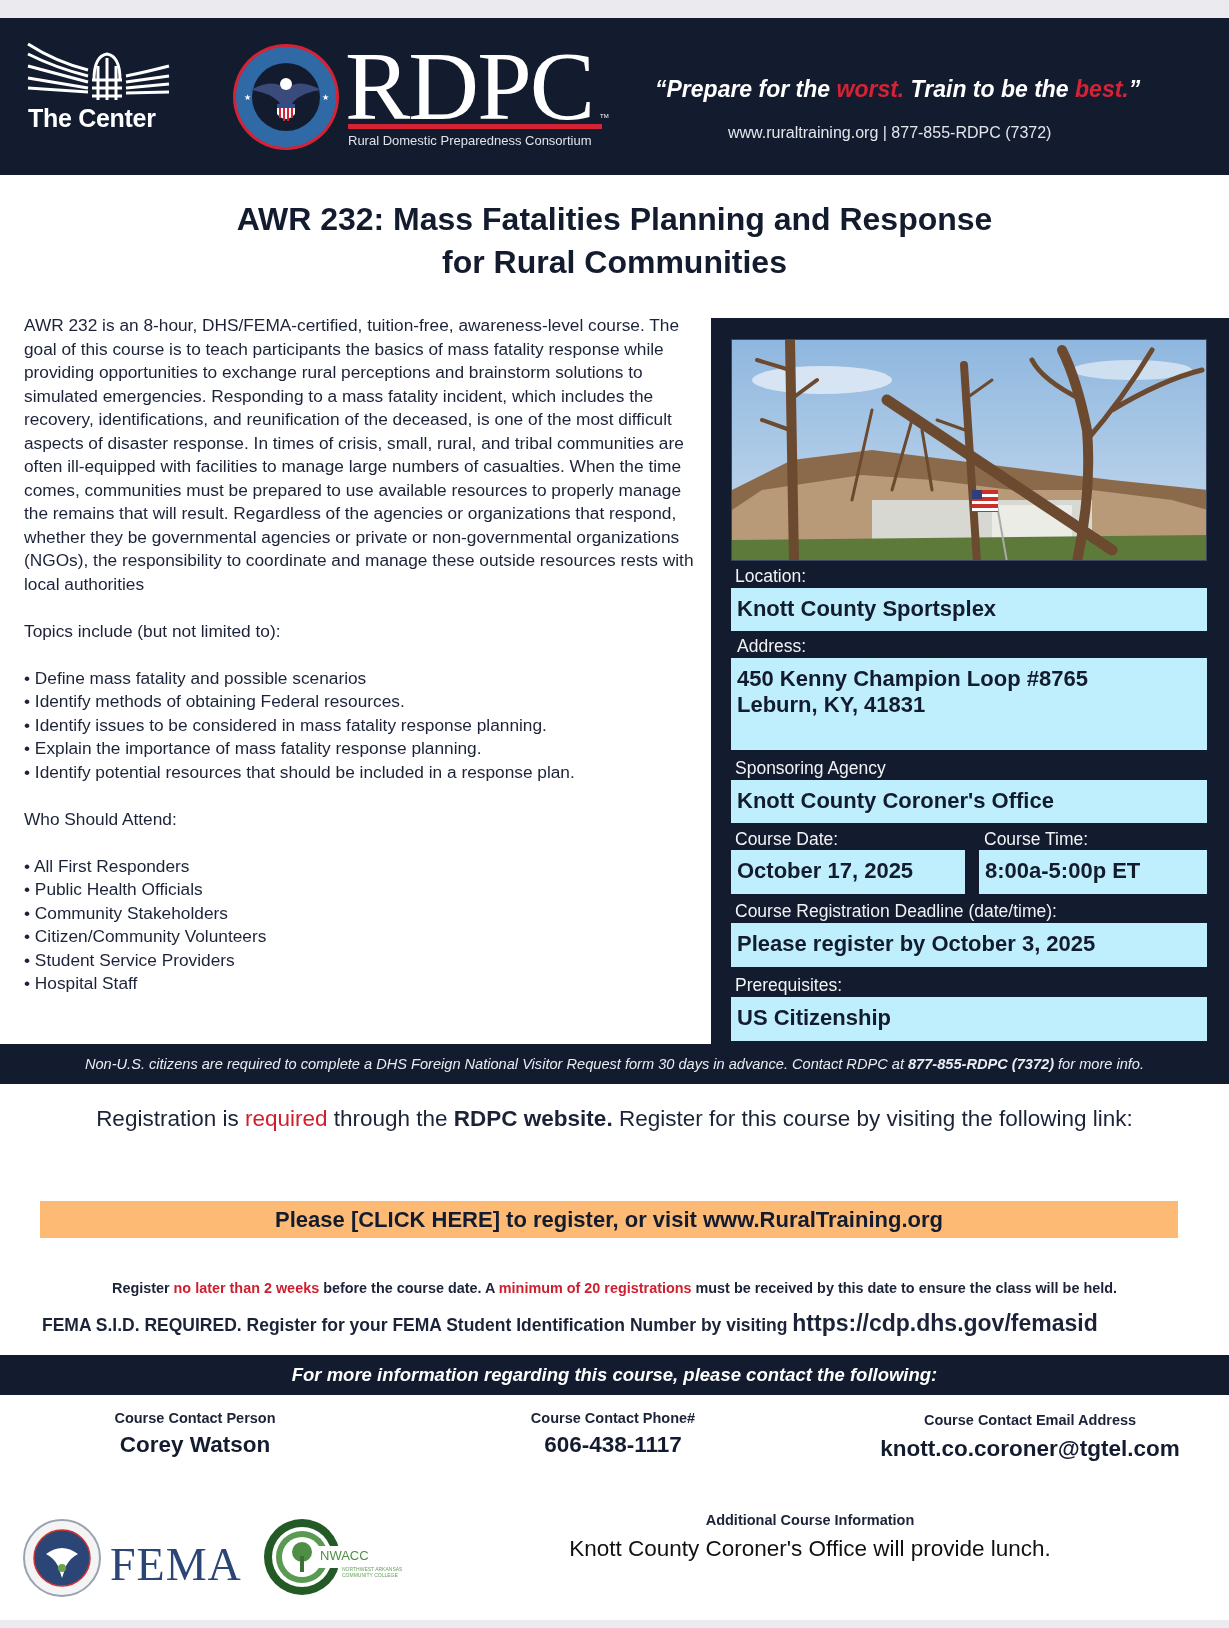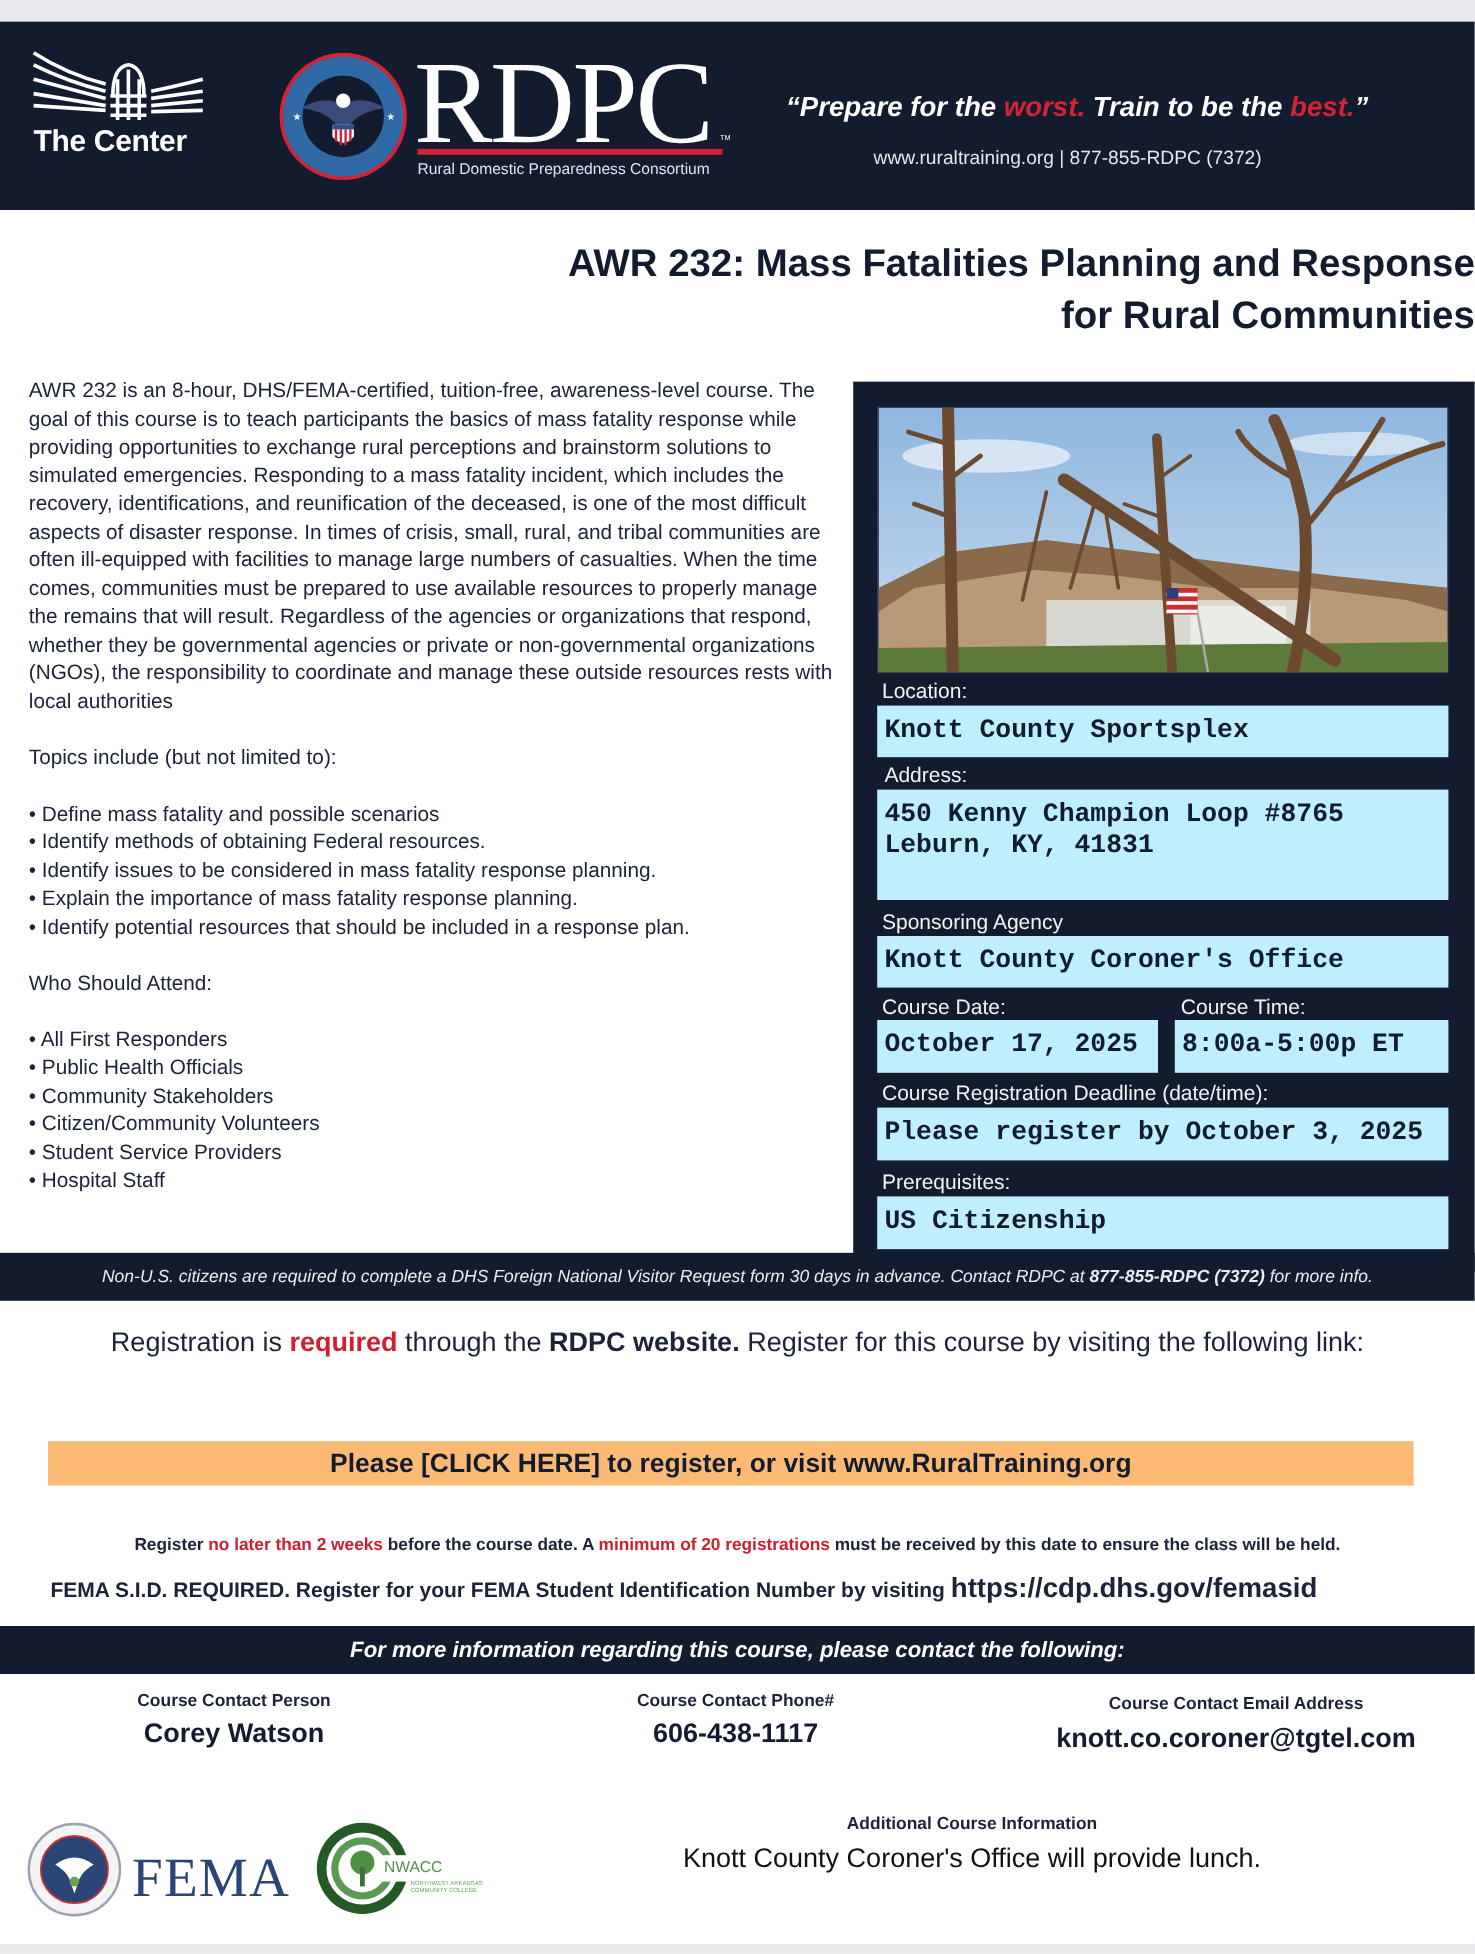--- a/index.html
+++ b/index.html
@@ -17,41 +17,41 @@
   .seal { position: absolute; left: 231px; top: 24px; width: 110px; height: 110px; }
   .rdpc-word { position: absolute; left: 345px; top: 18px; color: #fff; font-family: "Liberation Serif", serif; font-size: 98px; line-height: 100px; letter-spacing: -2px; }
   .rdpc-tm { position: absolute; left: 600px; top: 95px; color: #fff; font-size: 6px; }
   .rdpc-bar { position: absolute; left: 348px; top: 106px; width: 254px; height: 5px; background: #d42335; }
   .rdpc-sub { position: absolute; left: 348px; top: 115px; color: #dfe3ea; font-size: 13px; white-space: nowrap; }
   .tagline { position: absolute; left: 655px; top: 58px; color: #fff; font-style: italic; font-weight: bold; font-size: 23px; white-space: nowrap; }
   .tagline .red { color: #d42335; }
   .header-contact { position: absolute; left: 728px; top: 106px; color: #e3e6ec; font-size: 16px; white-space: nowrap; }
 
   
-  .title { position: absolute; left: 0; top: 180px; width: 1229px; text-align: right; font-weight: bold; font-size: 32px; line-height: 43px; color: #131b2f; }
+  .title { position: absolute; left: 0; top: 180px; width: 1229px; text-align: center; font-weight: bold; font-size: 32px; line-height: 43px; color: #131b2f; }
 
   
   .desc { position: absolute; left: 24px; top: 296px; width: 670px; font-size: 17.3px; line-height: 23.5px; color: #1c2338; }
   .desc p { margin: 0; }
   .desc .gap { height: 23.5px; }
   .attend-grid { display: grid; grid-template-columns: 282px 380px; }
 
   
   .panel { position: absolute; left: 711px; top: 300px; width: 518px; height: 742px; background: #131b2f; }
   .photo { position: absolute; left: 20px; top: 21px; width: 476px; height: 222px; overflow: hidden; border: 1px solid #3a4560; }
   .field-label { position: absolute; color: #f1f3f6; font-size: 17.5px; white-space: nowrap; }
-  .field-box { position: absolute; background: #bfeffd; color: #131b2f; font-weight: bold; font-size: 22px; padding: 8px 6px; line-height: 26px; font-family: Liberation Mono, monospace; }
+  .field-box { position: absolute; background: #bfeffd; color: #131b2f; font-weight: bold; font-size: 22px; padding: 8px 6px; line-height: 26px; }
 
   
   .notice { position: absolute; left: 0; top: 1026px; width: 1229px; height: 40px; background: #131b2f; color: #e9ecf2; font-style: italic; font-size: 14.6px; line-height: 40px; text-align: center; white-space: nowrap; }
   .notice b { font-weight: bold; }
 
   
   .reg-line { position: absolute; left: 0; top: 1088px; width: 1229px; text-align: center; font-size: 22.5px; color: #1c2338; white-space: nowrap; }
-  .reg-line .red { color: #cf1f2f; font-weight: bold; }
+  .reg-line .red { color: #cf1f2f; font-weight: normal; }
   .reg-line b { font-weight: bold; }
   .reg-link { position: absolute; left: 40px; top: 1183px; width: 1138px; height: 37px; background: #fdba74; text-align: center; font-weight: bold; font-size: 22px; line-height: 37px; color: #131b2f; cursor: pointer; }
   .reg-note { position: absolute; left: 0; top: 1262px; width: 1229px; text-align: center; font-size: 14.4px; font-weight: bold; color: #1c2338; white-space: nowrap; }
   .reg-note .red { color: #cf1f2f; }
   .sid { position: absolute; left: 42px; top: 1292px; width: 1150px; font-weight: bold; font-size: 17.5px; color: #1c2338; white-space: nowrap; }
   .sid .url { font-size: 23px; }
 
   
   .contact-bar { position: absolute; left: 0; top: 1337px; width: 1229px; height: 40px; background: #131b2f; color: #fff; font-style: italic; font-weight: bold; font-size: 18.5px; text-align: center; line-height: 40px; }
   .c-col { position: absolute; text-align: center; }

